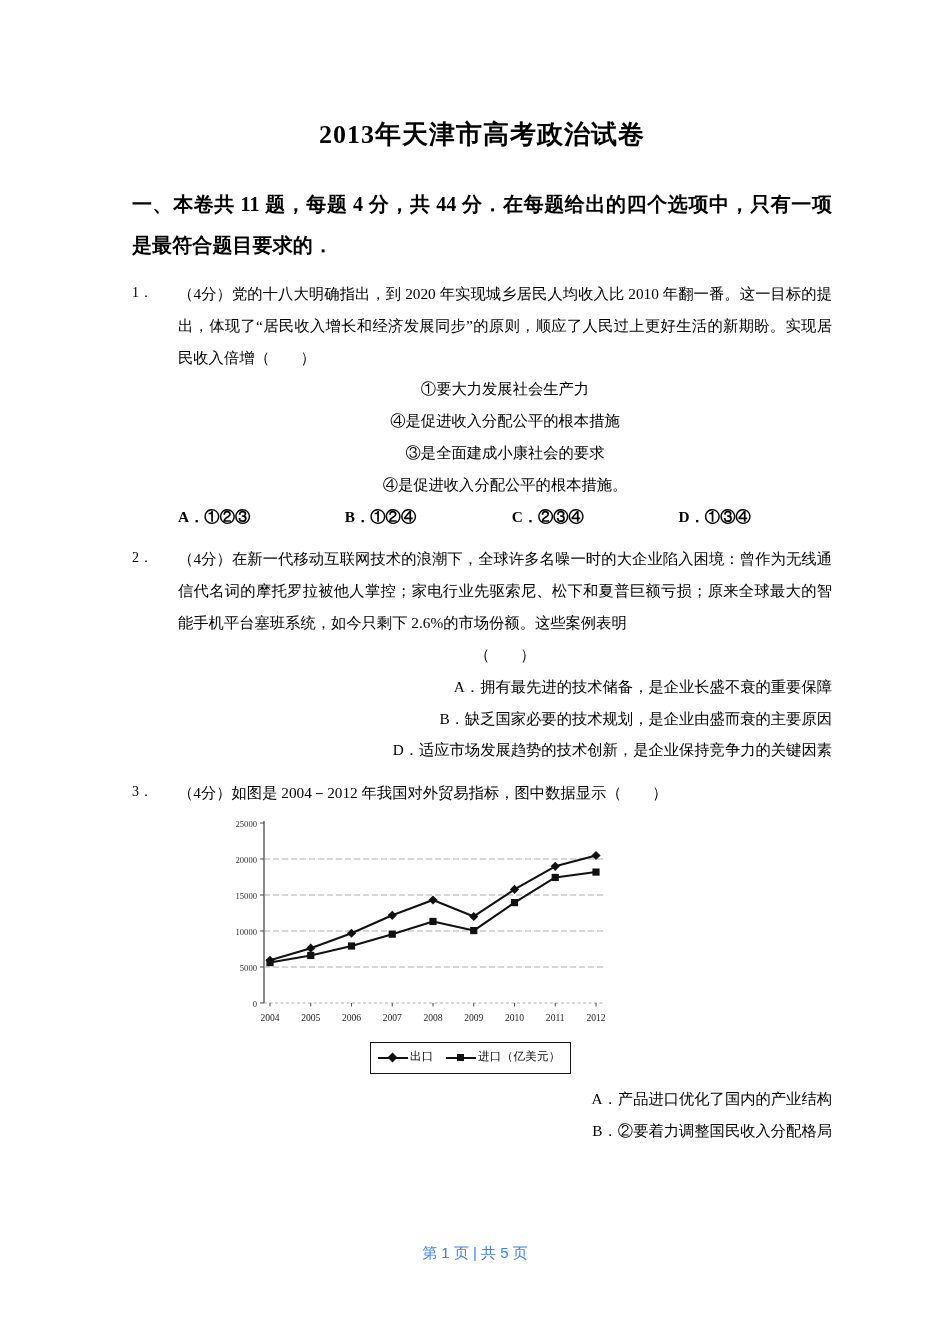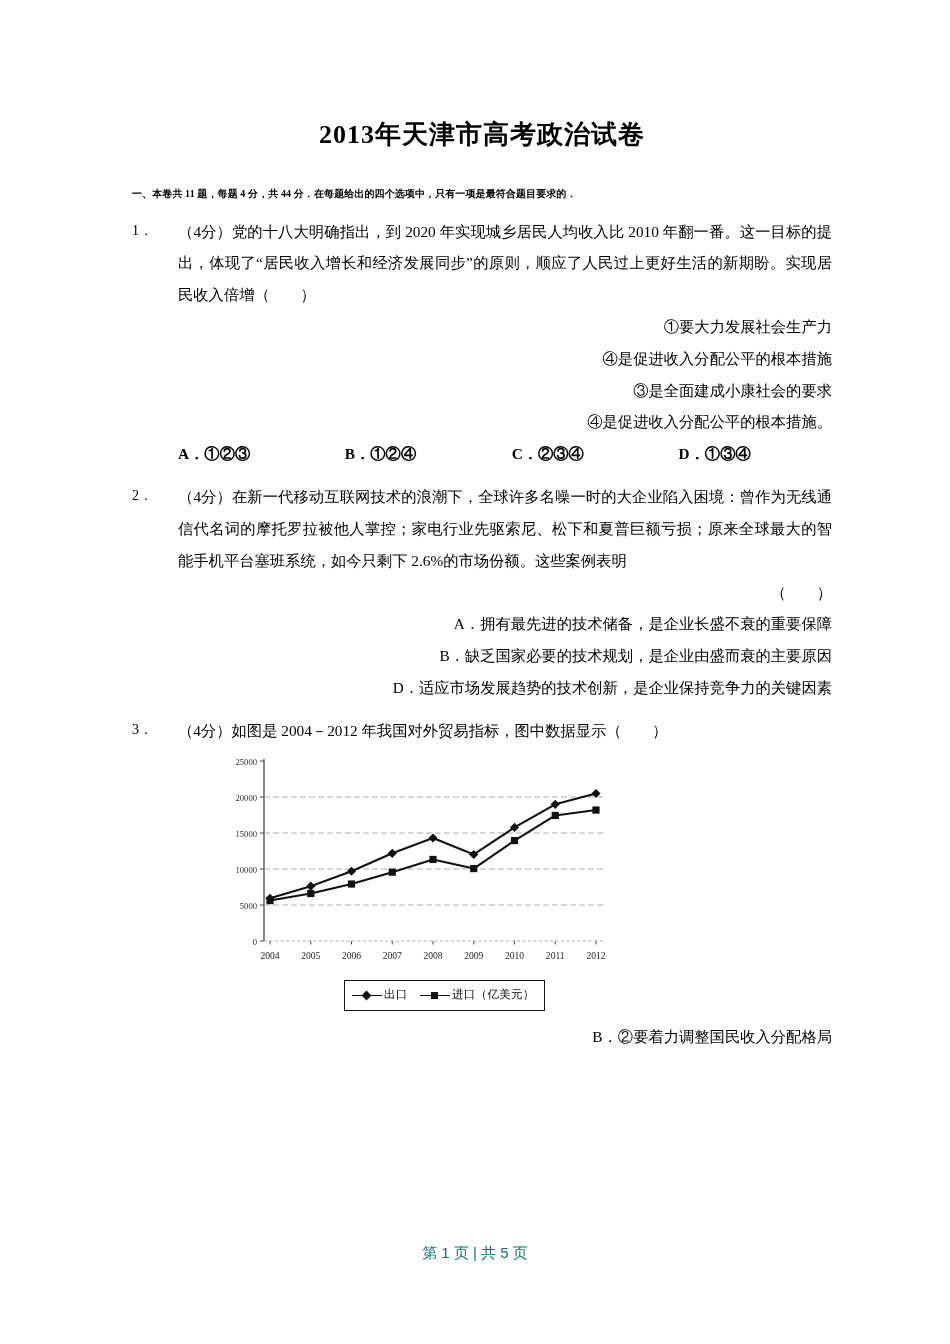--- a/index.html
+++ b/index.html
@@ -29,21 +29,21 @@
     font-size: 26px;
     font-weight: bold;
     letter-spacing: 1px;
     margin-top: 118px;
     margin-bottom: 12px;
     line-height: 1.3;
     font-family: "Liberation Serif", "DejaVu Serif", serif;
   }
   .section-head {
     margin-top: 32px;
-    font-size: 10px;
+    font-size: 20px;
     font-weight: bold;
     line-height: 2.08;
     text-align: justify;
     letter-spacing: 0.1px;
   }
   .q-block {
     margin-top: 11px;
     position: relative;
     font-size: 15.3px;
     line-height: 2.08;
@@ -57,21 +57,21 @@
     font-size: 14px;
   }
   .q-body {
     margin-left: 46px;
   }
   .q-stem {
     text-align: justify;
     text-justify: inter-ideograph;
   }
   .q-sub {
-    text-align: right;
+    text-align: center;
   }
   .opts-inline {
     display: block;
     white-space: nowrap;
   }
   .opts-inline .op {
     display: inline-block;
     width: 163px;
     font-weight: bold;
   }
@@ -79,34 +79,34 @@
     text-align: right;
   }
   .footer {
     position: absolute;
     left: 0;
     right: 0;
     top: 1244px;
     text-align: center;
     font-size: 15px;
     font-family: "Liberation Sans", "DejaVu Sans", sans-serif;
-    color: #0f766e;
+    color: #3b82f6;
   }
   
   .chart-wrap {
     position: relative;
     margin-left: 34px;
     margin-top: 4px;
     width: 400px;
     height: 270px;
   }
   .chart-svg { display: block; }
   .legend-box {
     position: absolute;
-    left: 132px;
+    left: 158px;
     top: 229px;
     border: 1.4px solid #111;
     padding: 2px 9px 3px 7px;
     background: #fff;
     font-size: 11.5px;
     white-space: nowrap;
     font-family: "Liberation Serif", "DejaVu Serif", serif;
     letter-spacing: 0.3px;
   }
   .legend-box .lg-item { display: inline-block; vertical-align: middle; }
@@ -238,20 +238,21 @@
               <rect x="339.65" y="60.86799999999999" width="7.2" height="7.2" fill="#111111"></rect>
               <rect x="380.4" y="55.475199999999994" width="7.2" height="7.2" fill="#111111"></rect>
             </svg>
           <div class="legend-box">
             <span class="lg-item"><span class="lg-mark"><span class="gl diamond"></span></span><span class="lg-label">出口</span></span>
             <span class="lg-gap"></span>
             <span class="lg-item"><span class="lg-mark"><span class="gl"></span></span><span class="lg-label">进口（亿美元）</span></span>
           </div>
         </div>
 
+        <div class="opt-row">A．产品进口优化了国内的产业结构</div>
         <div class="opt-row">B．②要着力调整国民收入分配格局</div>
       </div>
     </div>
 
   </div>
 
   <div class="footer">第 1 页 | 共 5 页</div>
 
 </div>
 

